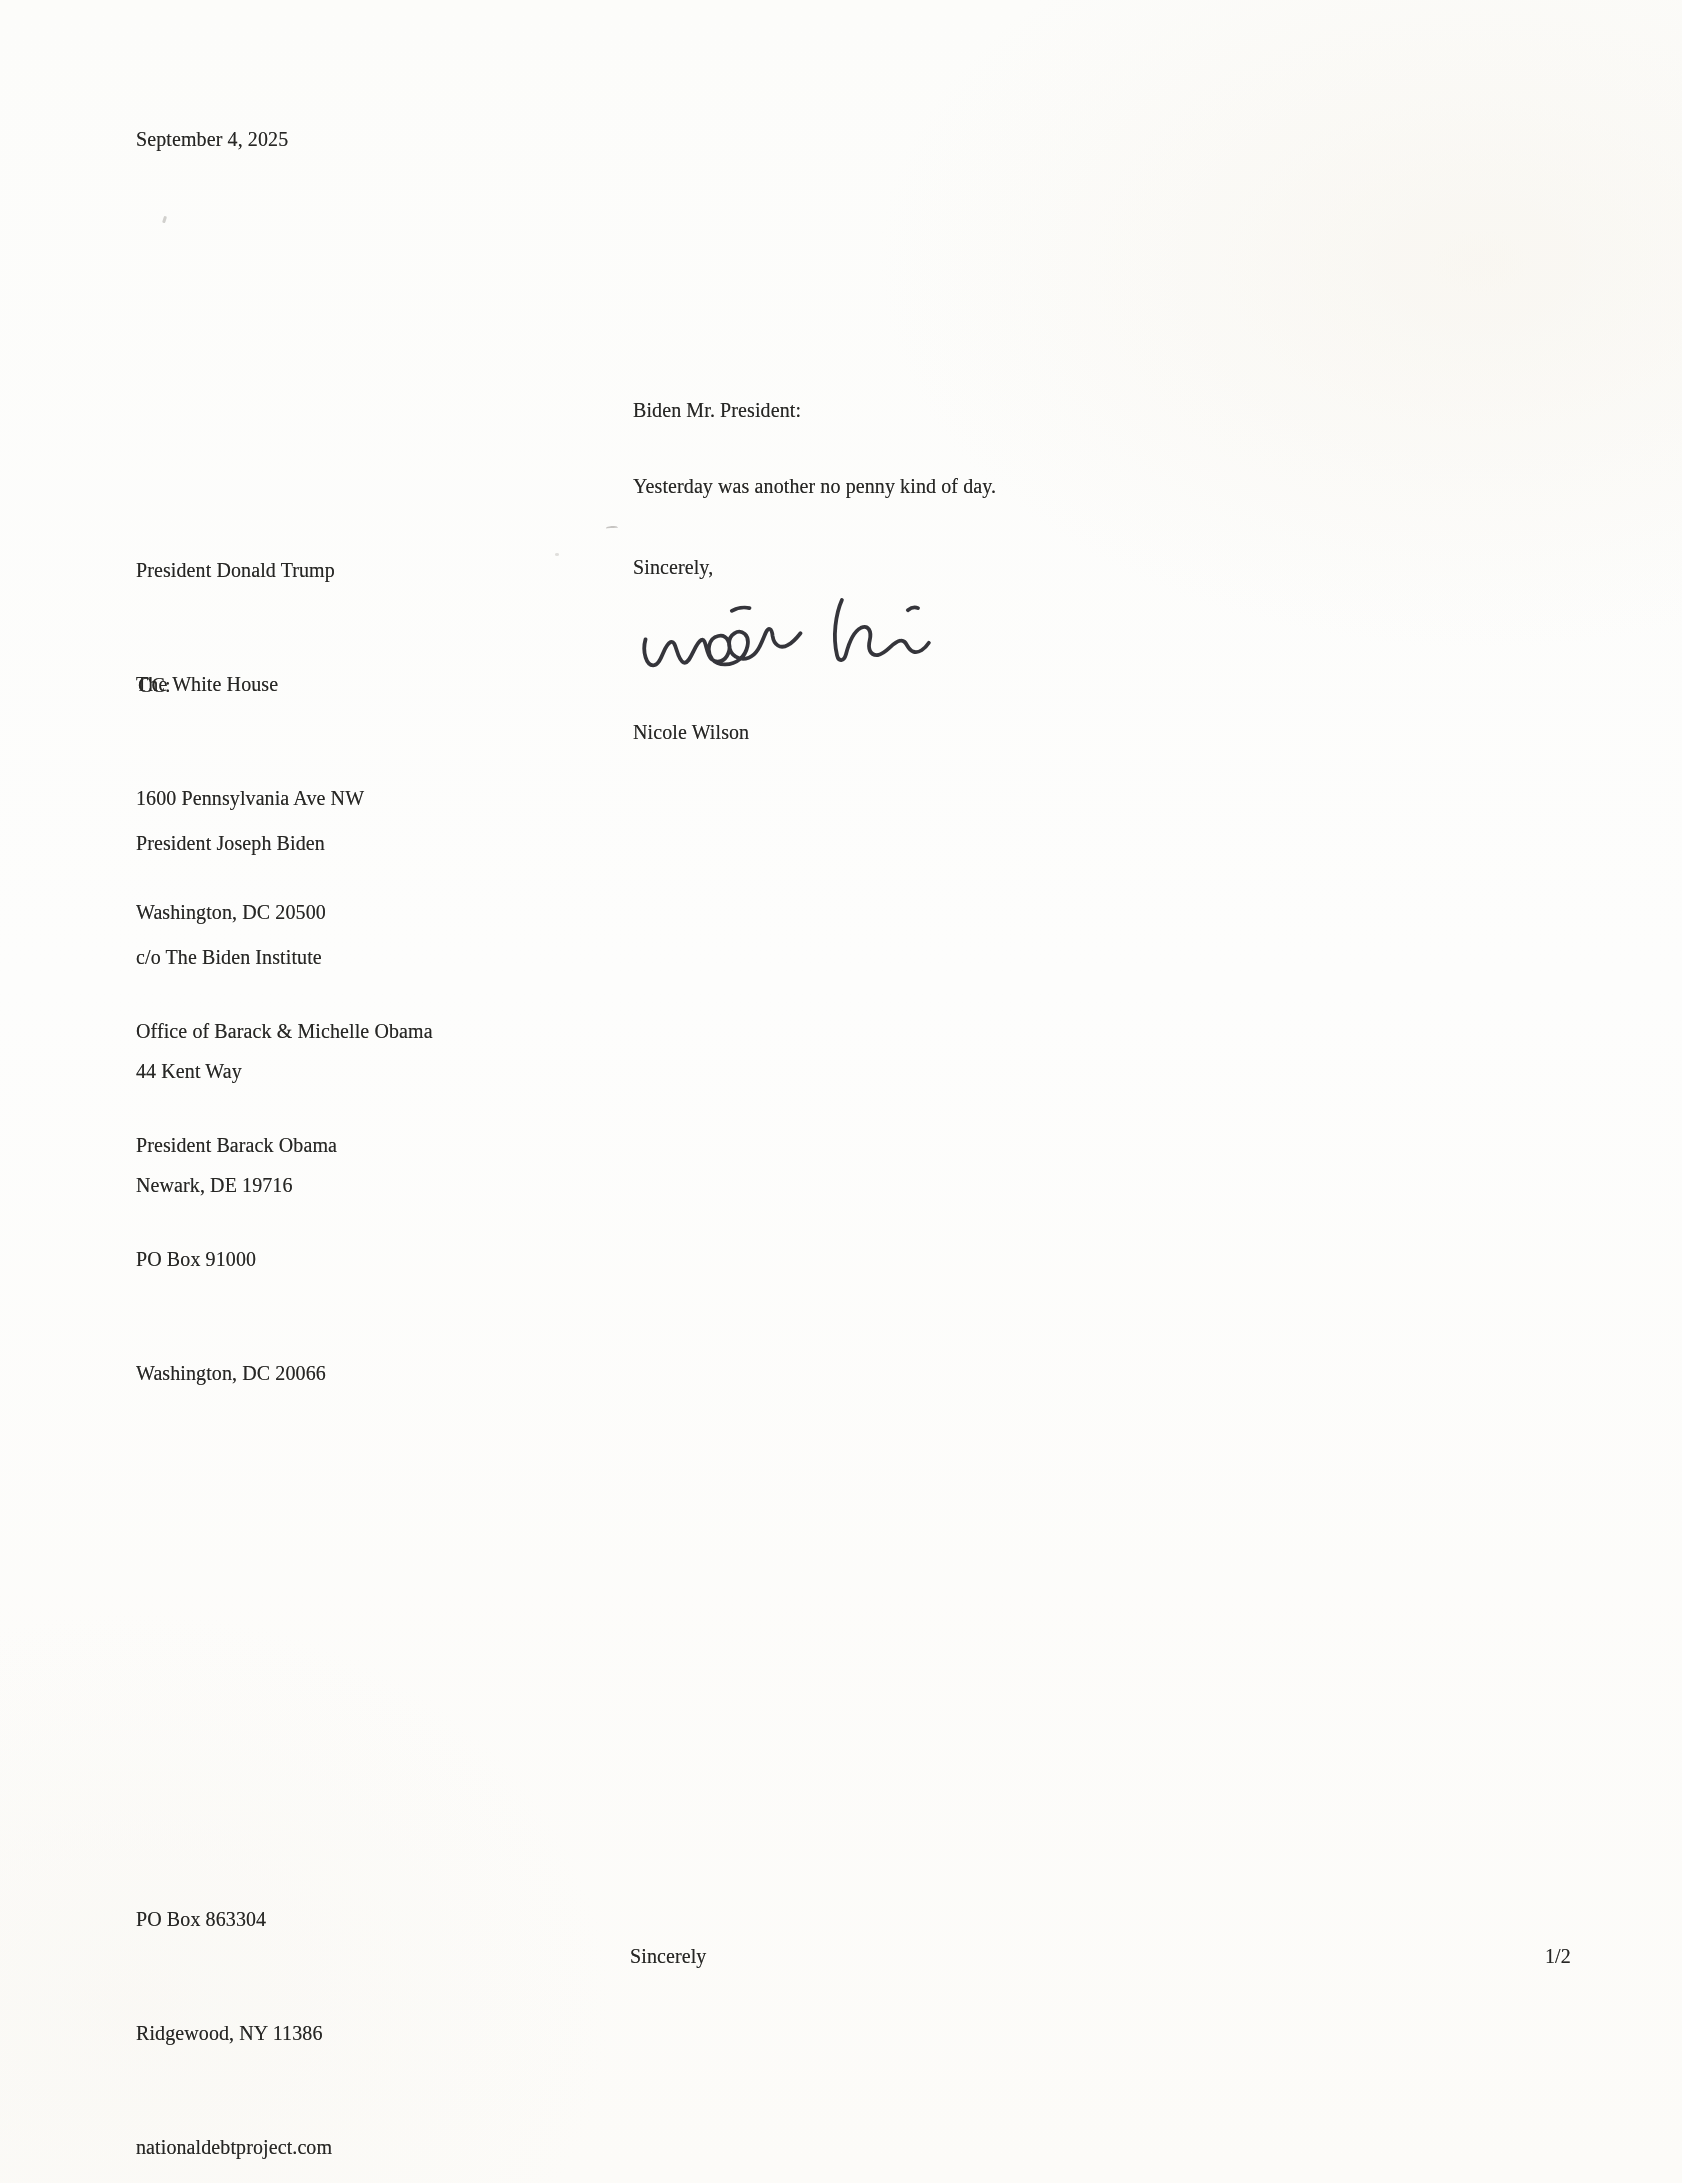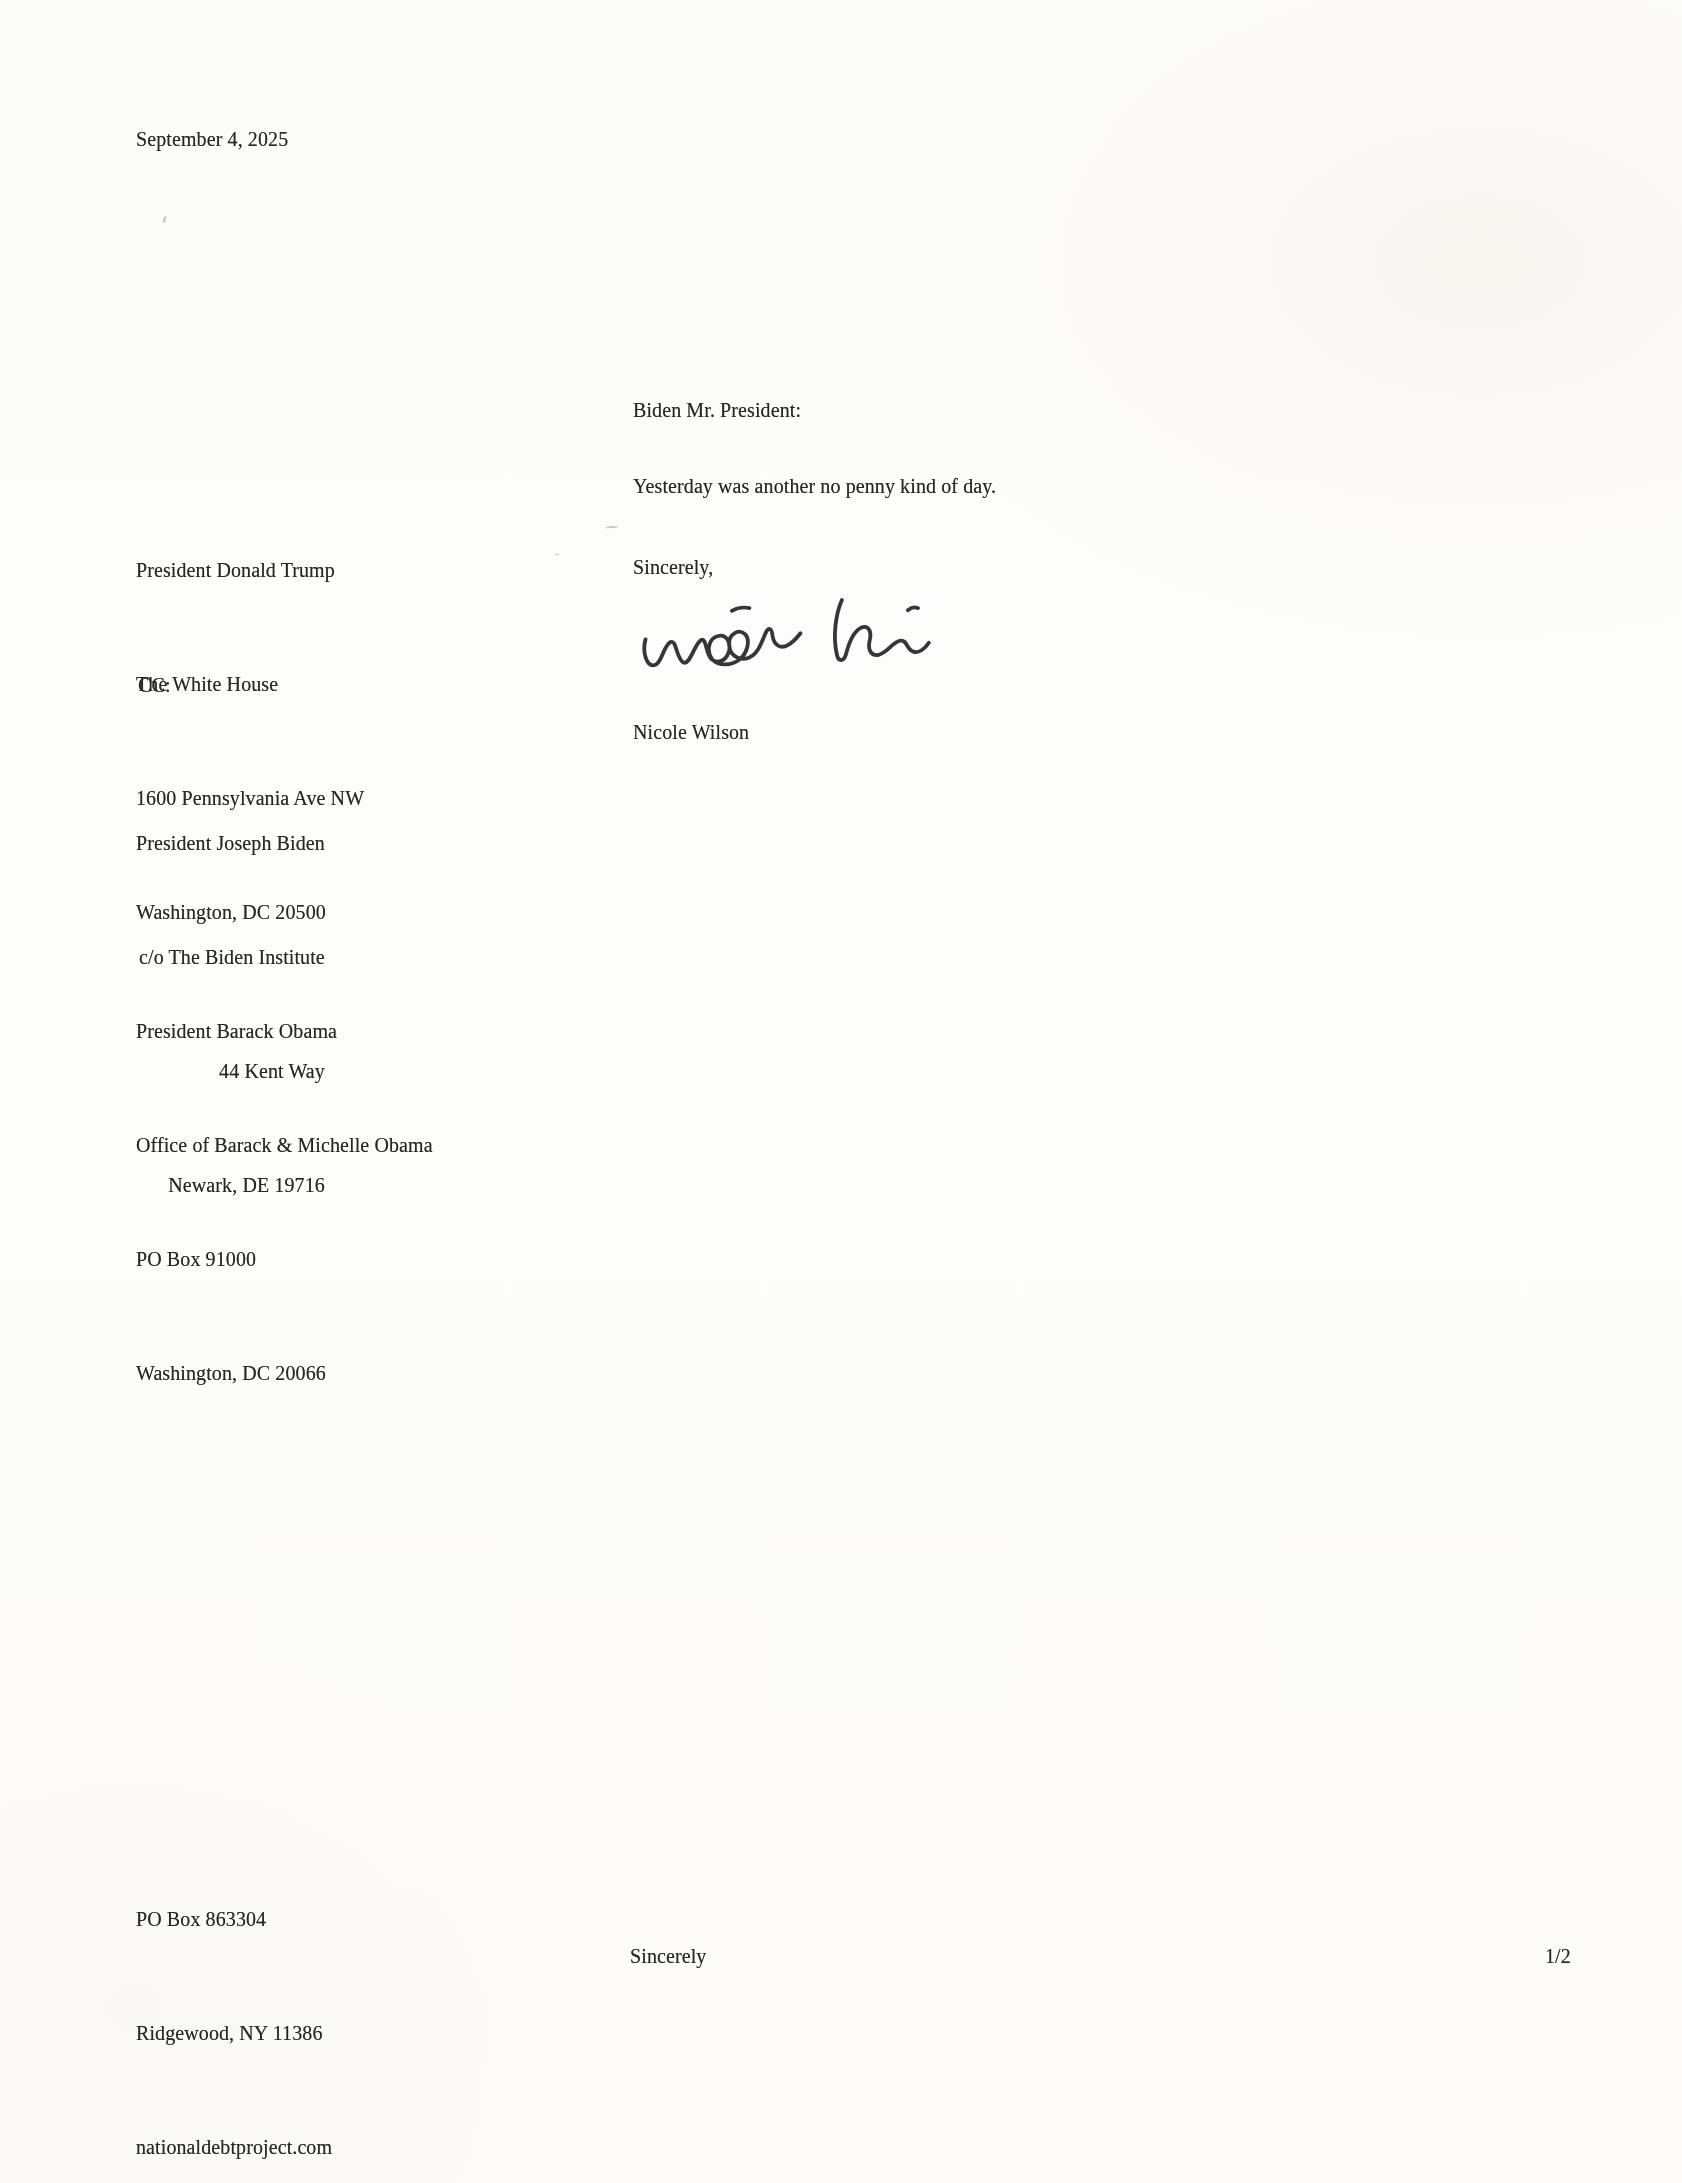--- a/index.html
+++ b/index.html
@@ -124,30 +124,30 @@
 
   <div class="txt" style="left:136px; top:475px;">
     <span class="addr-line">President Donald Trump</span>
     <span class="addr-line">The White House</span>
     <span class="addr-line">1600 Pennsylvania Ave NW</span>
     <span class="addr-line">Washington, DC 20500</span>
   </div>
 
   <div class="txt" style="left:138px; top:666px;">CC:</div>
 
-  <div class="txt" style="left:136px; top:748px;text-align:right;">
+  <div class="txt" style="left:136px; top:748px;">
     <span class="addr-line">President Joseph Biden</span>
     <span class="addr-line">c/o The Biden Institute</span>
     <span class="addr-line">44 Kent Way</span>
     <span class="addr-line">Newark, DE 19716</span>
   </div>
 
   <div class="txt" style="left:136px; top:936px;">
+    <span class="addr-line">Office of Barack &amp; Michelle Obama</span>
     <span class="addr-line">President Barack Obama</span>
-    <span class="addr-line">Office of Barack &amp; Michelle Obama</span>
     <span class="addr-line">PO Box 91000</span>
     <span class="addr-line">Washington, DC 20066</span>
   </div>
 
   <div class="txt" style="left:136px; top:1824px;">
     <span class="addr-line">PO Box 863304</span>
     <span class="addr-line">Ridgewood, NY 11386</span>
     <span class="addr-line">nationaldebtproject.com</span>
     
   </div>

